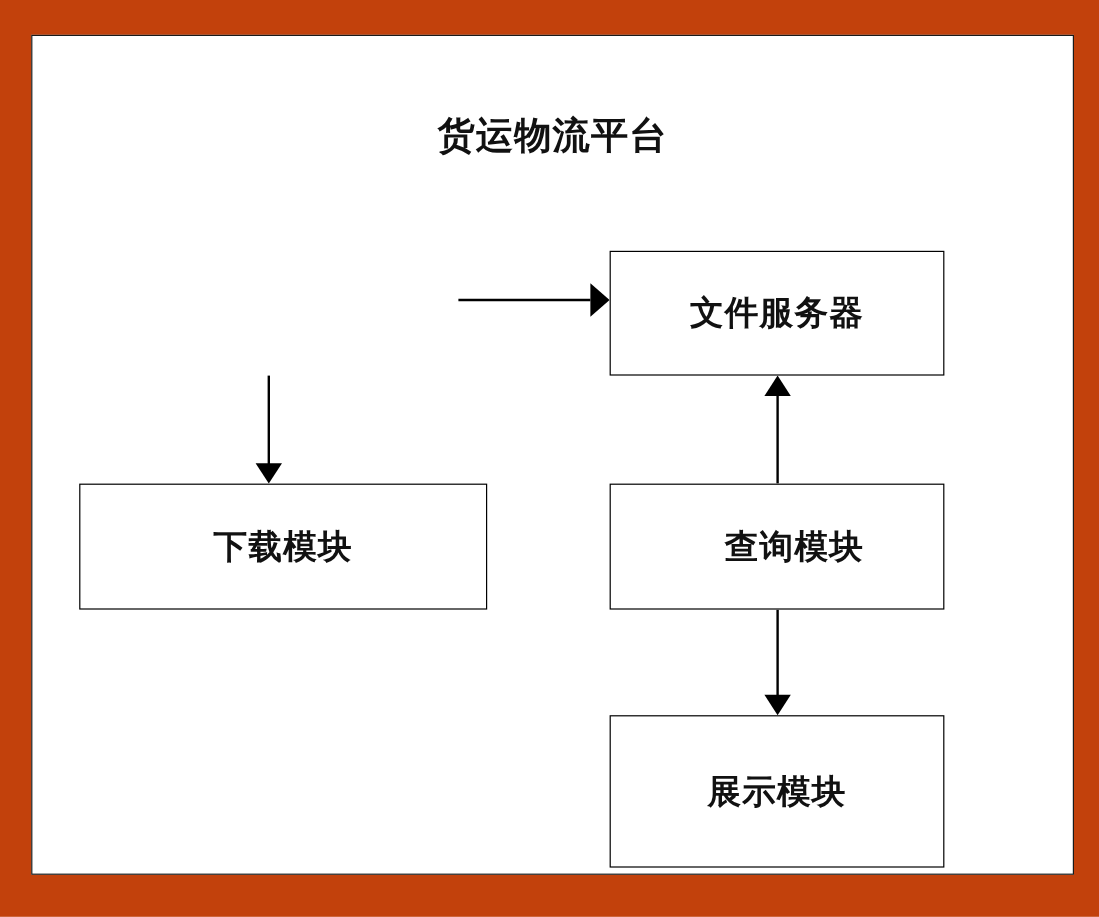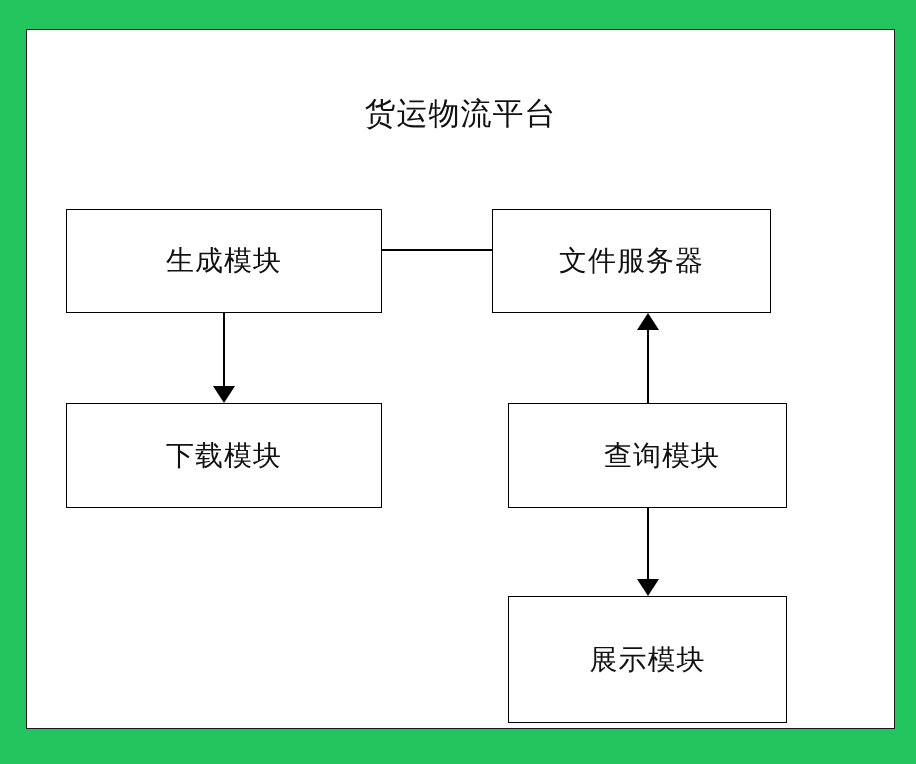--- a/index.html
+++ b/index.html
@@ -12,21 +12,22 @@
     width: 916px;
     height: 764px;
     font-family: "DejaVu Sans", "Liberation Sans", sans-serif;
     overflow: hidden;
   }
 
   #diagram-canvas {
     position: relative;
     width: 916px;
     height: 764px;
-    background: #22c55e;
+    background: #c2410c;
+    font-weight: bold;
   }
 
   
   .outer-frame {
     position: absolute;
     left: 26px;
     top: 29px;
     width: 869px;
     height: 700px;
     border: 1px solid #1a1a1a;
@@ -115,29 +116,26 @@
       <line x1="648" y1="403" x2="648" y2="329"></line>
       <polygon points="637,330 659,330 648,313"></polygon>
     </g>
 
     <g>
       <line x1="648" y1="508" x2="648" y2="582"></line>
       <polygon points="637,579 659,579 648,596"></polygon>
     </g>
   </svg>
 
-  <div id="box-generate" class="module-box" style="left: 66px; top: 209px; width: 316px; height: 104px;">
-    <span class="module-label">生成模块</span>
-  </div>
 
-  <div id="box-fileserver" class="module-box" style="left: 492px; top: 209px; width: 279px; height: 104px;">
+  <div id="box-fileserver" class="module-box" style="left: 508px; top: 209px; width: 279px; height: 104px;">
     <span class="module-label">文件服务器</span>
   </div>
 
-  <div id="box-download" class="module-box" style="left: 66px; top: 403px; width: 316px; height: 105px;">
+  <div id="box-download" class="module-box" style="left: 66px; top: 403px; width: 340px; height: 105px;">
     <span class="module-label">下载模块</span>
   </div>
 
   <div id="box-query" class="module-box" style="left: 508px; top: 403px; width: 279px; height: 105px; padding-left: 29px;">
     <span class="module-label">查询模块</span>
   </div>
 
   <div id="box-display" class="module-box" style="left: 508px; top: 596px; width: 279px; height: 127px;">
     <span class="module-label">展示模块</span>
   </div>

